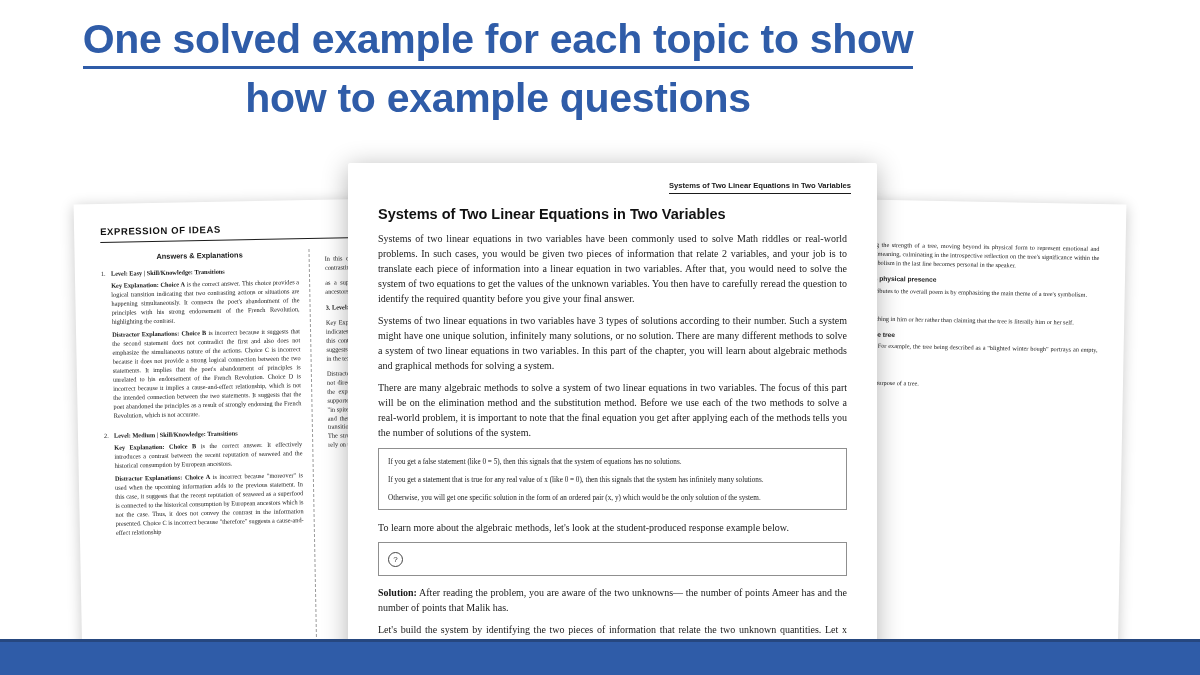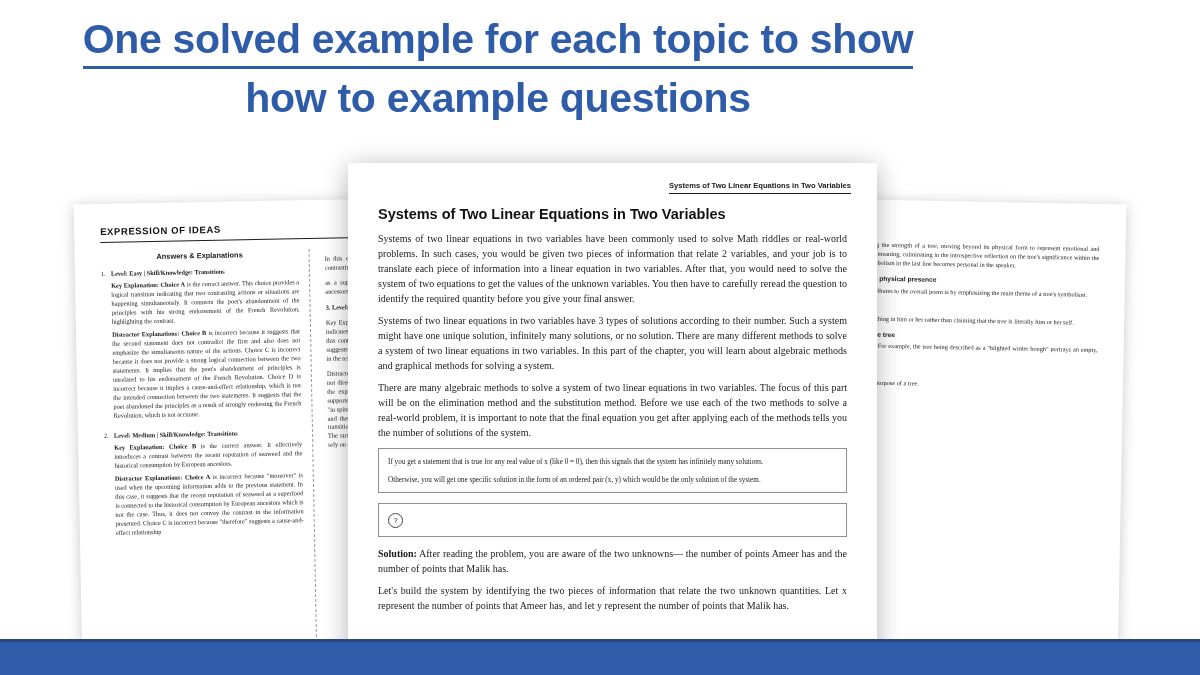--- a/index.html
+++ b/index.html
@@ -311,24 +311,26 @@
     <div class="mp-body">
       <div class="mp-h1">Systems of Two Linear Equations in Two Variables</div>
 
       <p class="mp-p">Systems of two linear equations in two variables have been commonly used to solve Math riddles or real-world problems. In such cases, you would be given two pieces of information that relate 2 variables, and your job is to translate each piece of information into a linear equation in two variables. After that, you would need to solve the system of two equations to get the values of the unknown variables. You then have to carefully reread the question to identify the required quantity before you give your final answer.</p>
       <p class="mp-p">Systems of two linear equations in two variables have 3 types of solutions according to their number. Such a system might have one unique solution, infinitely many solutions, or no solution. There are many different methods to solve a system of two linear equations in two variables. In this part of the chapter, you will learn about algebraic methods and graphical methods for solving a system.</p>
 
 
       <p class="mp-p">There are many algebraic methods to solve a system of two linear equations in two variables. The focus of this part will be on the elimination method and the substitution method. Before we use each of the two methods to solve a real-world problem, it is important to note that the final equation you get after applying each of the methods tells you the number of solutions of the system.</p>
 
       <div class="mp-box">
+        <p>If you get a false statement (like 0 = 5), then this signals that the system of equations has no solutions.</p>
         <p>If you get a statement that is true for any real value of x (like 0 = 0), then this signals that the system has infinitely many solutions.</p>
         <p>Otherwise, you will get one specific solution in the form of an ordered pair (x, y) which would be the only solution of the system.</p>
       </div>
 
+      <p class="mp-p">To learn more about the algebraic methods, let's look at the student-produced response example below.</p>
 
       <div class="mp-qbox">
         <div class="q-icon">?</div>
       </div>
 
       <p class="mp-p"><b>Solution:</b><span> After reading the problem, you are aware of the two unknowns— the number of points Ameer has and the number of points that Malik has.</span></p>
 
       <p class="mp-p">Let's build the system by identifying the two pieces of information that relate the two unknown quantities. Let x represent the number of points that Ameer has, and let y represent the number of points that Malik has.</p>
     </div>
   </div>

